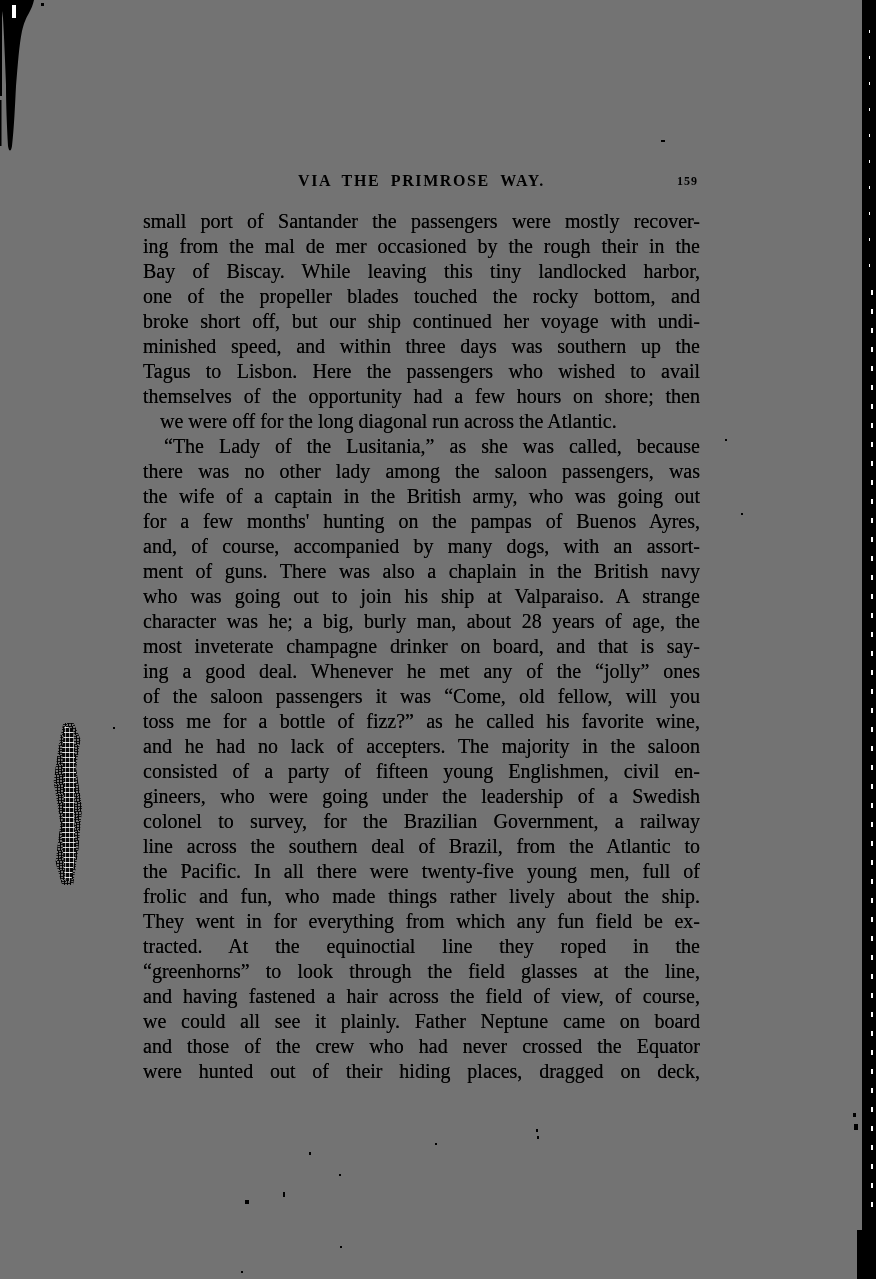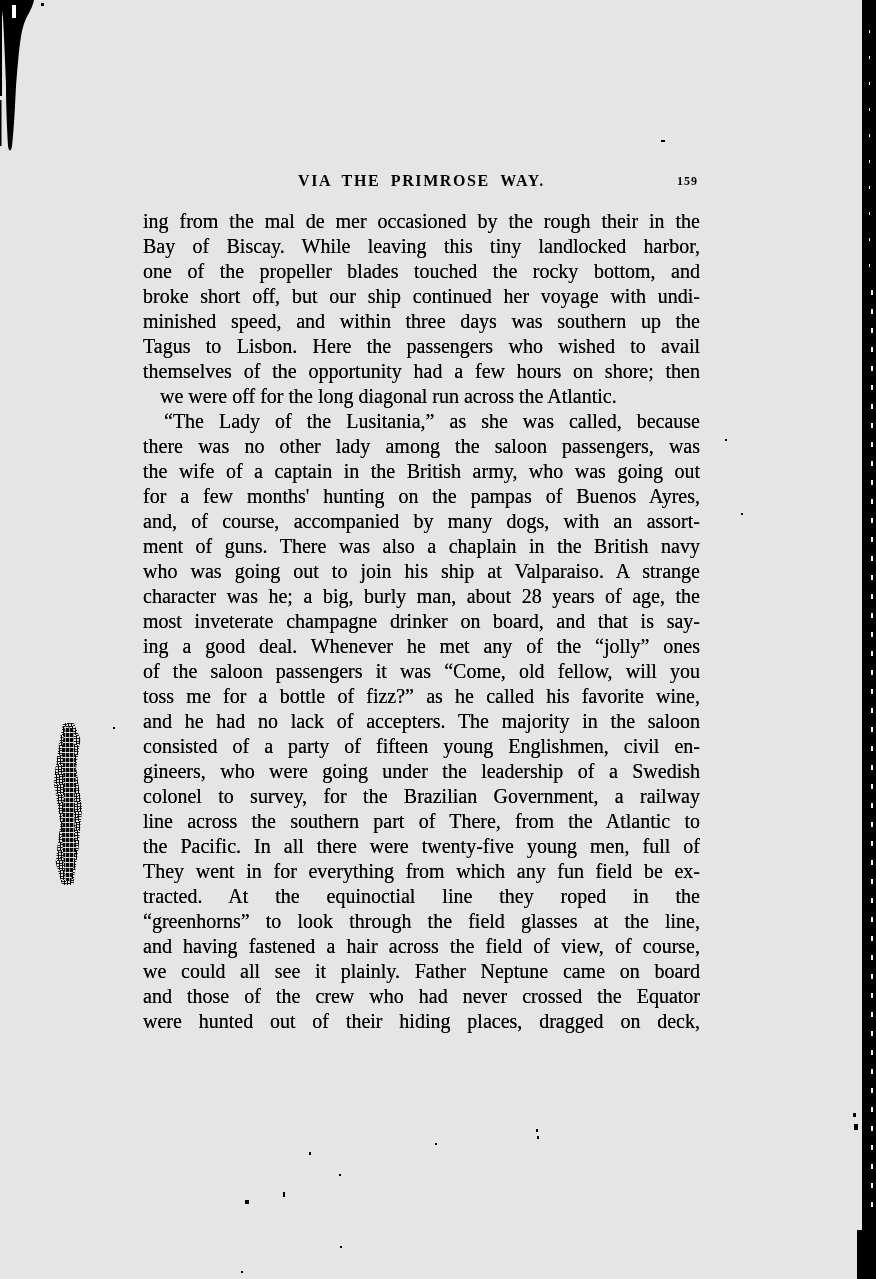--- a/index.html
+++ b/index.html
@@ -1,21 +1,21 @@
 <!DOCTYPE html>
 <html><head>
 <meta charset="utf-8">
 <style>
   * { margin: 0; padding: 0; box-sizing: border-box; }
   html, body { background: #ffffff; }
   .page {
     position: relative;
     width: 876px;
     height: 1279px;
-    background: #e5e5e5;
+    background: #737373;
     overflow: hidden;
     font-family: "Liberation Serif", serif;
     color: #000000;
   }
 
   
   .running-header {
     position: absolute;
     top: 170px;
     left: 143px;
@@ -147,20 +147,21 @@
 
   <div class="gutter-smudge"></div>
   <div class="gutter-smudge-core"></div>
 
   <div class="running-header">
     <span class="header-title">VIA THE PRIMROSE WAY.</span>
     <span class="page-number">159</span>
   </div>
 
   <div class="body-text">
+      <div class="line">small port of Santander the passengers were mostly recover-</div>
       <div class="line">ing from the mal de mer occasioned by the rough their in the</div>
       <div class="line">Bay of Biscay.  While leaving this tiny landlocked harbor,</div>
       <div class="line">one of the propeller blades touched the rocky bottom, and</div>
       <div class="line">broke short off, but our ship continued her voyage with undi-</div>
       <div class="line">minished speed, and within three days was southern up the</div>
       <div class="line">Tagus to Lisbon.  Here the passengers who wished to avail</div>
       <div class="line">themselves of the opportunity had a few hours on shore; then</div>
       <div class="line no-justify">we were off for the long diagonal run across the Atlantic.</div>
       <div class="line indent">“The Lady of the Lusitania,” as she was called, because</div>
       <div class="line">there was no other lady among the saloon passengers, was</div>
@@ -171,22 +172,23 @@
       <div class="line">who was going out to join his ship at Valparaiso.  A strange</div>
       <div class="line">character was he; a big, burly man, about 28 years of age, the</div>
       <div class="line">most inveterate champagne drinker on board, and that is say-</div>
       <div class="line">ing a good deal.  Whenever he met any of the “jolly” ones</div>
       <div class="line">of the saloon passengers it was “Come, old fellow, will you</div>
       <div class="line">toss me for a bottle of fizz?” as he called his favorite wine,</div>
       <div class="line">and he had no lack of accepters.  The majority in the saloon</div>
       <div class="line">consisted of a party of fifteen young Englishmen, civil en-</div>
       <div class="line">gineers, who were going under the leadership of a Swedish</div>
       <div class="line">colonel to survey, for the Brazilian Government, a railway</div>
-      <div class="line">line across the southern part of There, from the Atlantic to</div>
+      <div class="line">line across the southern deal of Brazil, from the Atlantic to</div>
       <div class="line">the Pacific.  In all there were twenty-five young men, full of</div>
+      <div class="line">frolic and fun, who made things rather lively about the ship.</div>
       <div class="line">They went in for everything from which any fun field be ex-</div>
       <div class="line">tracted.  At the equinoctial line they roped in the</div>
       <div class="line">“greenhorns” to look through the field glasses at the line,</div>
       <div class="line">and having fastened a hair across the field of view, of course,</div>
       <div class="line">we could all see it plainly.  Father Neptune came on board</div>
       <div class="line">and those of the crew who had never crossed the Equator</div>
       <div class="line">were hunted out of their hiding places, dragged on deck,</div>
     </div>
 
 <div class="speck" style="left: 661px; top: 140px; width: 4px; height: 2px;"></div>

